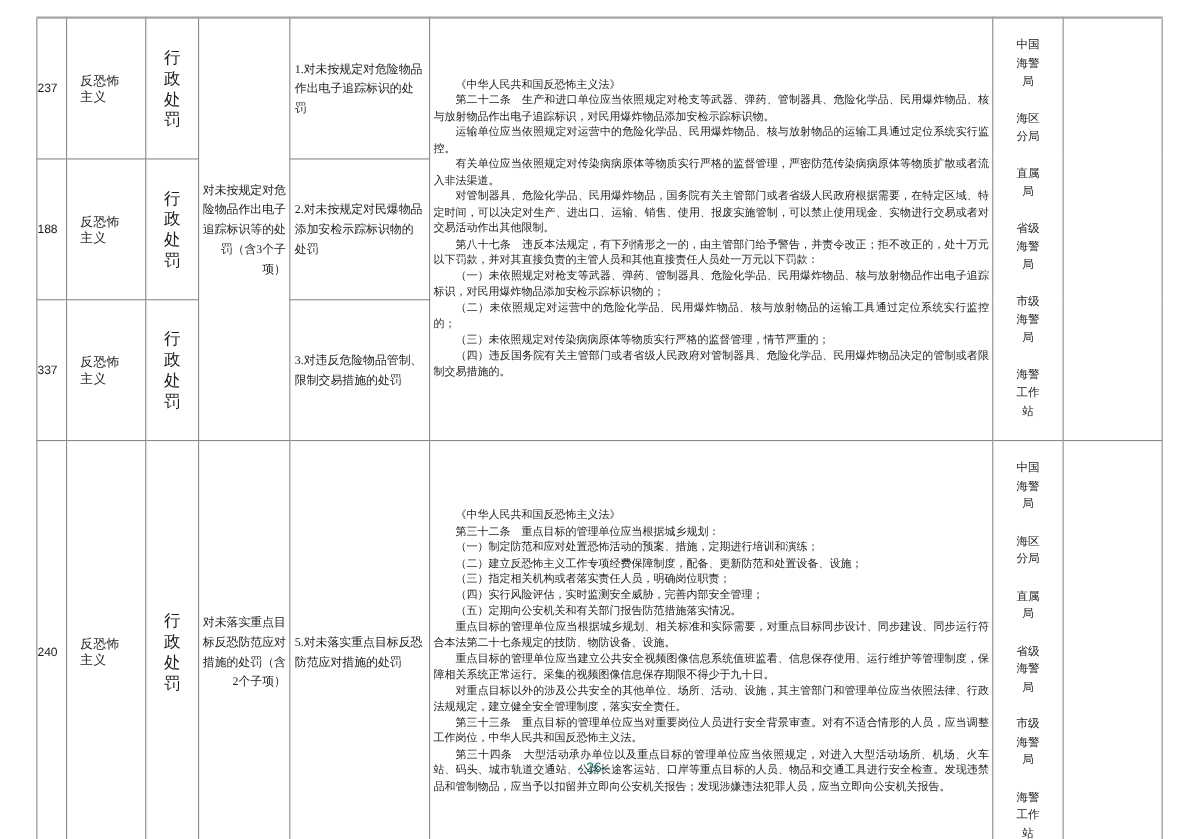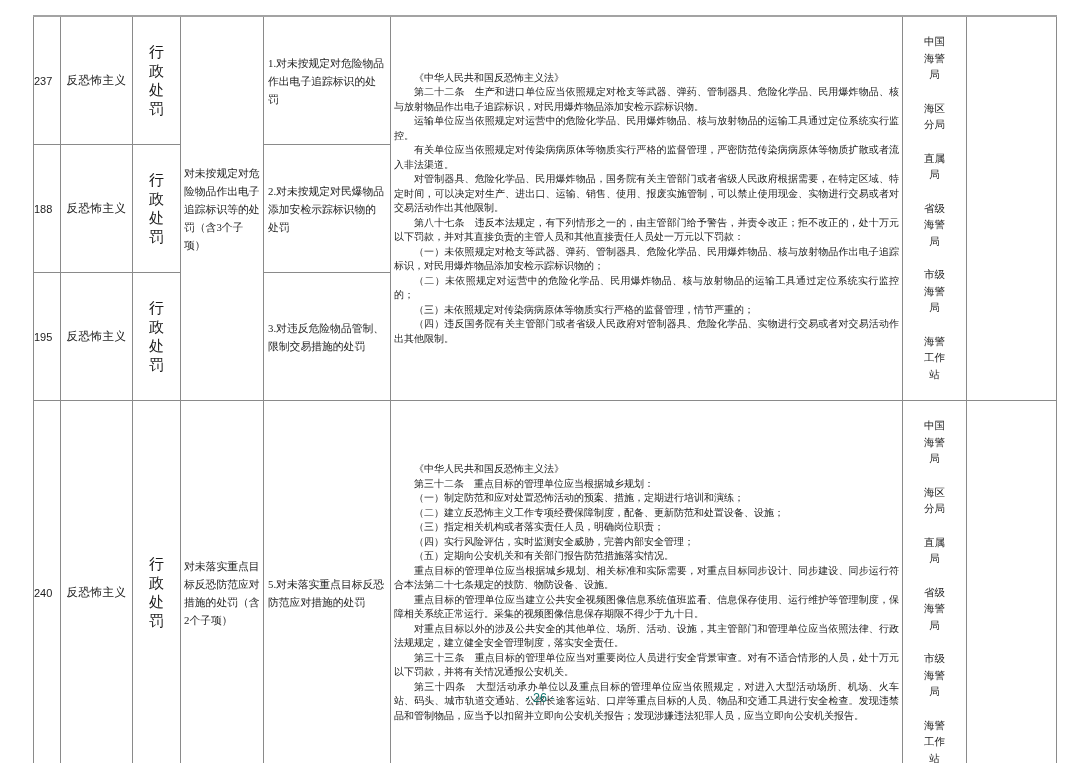--- a/index.html
+++ b/index.html
@@ -11,23 +11,23 @@
     position:absolute;left:33px;top:15px;width:1023px;
     border-collapse:collapse;table-layout:fixed;
     border:1px solid #8a8a8a;border-top:2px solid #a3a3a3;border-bottom:3px solid #767676;
   }
   td{border:1px solid #8a8a8a;vertical-align:middle;overflow:hidden;word-break:break-all;}
   tr.r-237{height:92px;}
   tr.r-238{height:89px;}
   tr.r-239{height:91px;}
   tr.r-240{height:312px;}
   .c-num{text-align:left;font-family:Liberation Sans, sans-serif;font-size:11px;padding:0;}
-  .c-cat{text-align:center;font-size:11.5px;letter-spacing:0.5px;padding:0;}
+  .c-cat{font-size:11.5px;letter-spacing:0.5px;padding:12px;}
   .c-type{text-align:center;font-size:15px;padding:16px;}
-  .c-item{font-size:10.8px;line-height:18px;padding:2px 3px;text-align:left;}
+  .c-item{font-size:10.8px;line-height:18px;padding:2px 3px;text-align:right;}
   .c-sub{font-size:10.8px;line-height:18px;padding:2px 4px;text-align:left;margin-top:20px;}
   .c-law{font-size:10px;line-height:14.5px;padding:3px 3px;}
   .c-law p{margin:0;text-indent:2em;text-align:justify;}
   .c-auth{font-size:10.5px;line-height:16.5px;text-align:center;padding:0 2px;}
   .c-auth div{margin:17px;}
   .c-empty{padding:0;}
   .pagenum{
     position:absolute;left:0;width:100%;top:691px;text-align:center;
     font-family:"Liberation Sans","DejaVu Sans",sans-serif;font-size:12.5px;color:#0f766e;
   }
@@ -56,40 +56,40 @@
       <td class="c-law" rowspan="3">
           <p>《中华人民共和国反恐怖主义法》</p>
           <p>第二十二条　生产和进口单位应当依照规定对枪支等武器、弹药、管制器具、危险化学品、民用爆炸物品、核与放射物品作出电子追踪标识，对民用爆炸物品添加安检示踪标识物。</p>
           <p>运输单位应当依照规定对运营中的危险化学品、民用爆炸物品、核与放射物品的运输工具通过定位系统实行监控。</p>
           <p>有关单位应当依照规定对传染病病原体等物质实行严格的监督管理，严密防范传染病病原体等物质扩散或者流入非法渠道。</p>
           <p>对管制器具、危险化学品、民用爆炸物品，国务院有关主管部门或者省级人民政府根据需要，在特定区域、特定时间，可以决定对生产、进出口、运输、销售、使用、报废实施管制，可以禁止使用现金、实物进行交易或者对交易活动作出其他限制。</p>
           <p>第八十七条　违反本法规定，有下列情形之一的，由主管部门给予警告，并责令改正；拒不改正的，处十万元以下罚款，并对其直接负责的主管人员和其他直接责任人员处一万元以下罚款：</p>
           <p>（一）未依照规定对枪支等武器、弹药、管制器具、危险化学品、民用爆炸物品、核与放射物品作出电子追踪标识，对民用爆炸物品添加安检示踪标识物的；</p>
           <p>（二）未依照规定对运营中的危险化学品、民用爆炸物品、核与放射物品的运输工具通过定位系统实行监控的；</p>
           <p>（三）未依照规定对传染病病原体等物质实行严格的监督管理，情节严重的；</p>
-          <p>（四）违反国务院有关主管部门或者省级人民政府对管制器具、危险化学品、实物进行交易或者对交易活动作出其他限制。</p>
+          <p>（四）违反国务院有关主管部门或者省级人民政府对管制器具、危险化学品、民用爆炸物品决定的管制或者限制交易措施的。</p>
         </td>
       <td class="c-auth" rowspan="3">
           <div>中国海警局</div>
           <div>海区分局</div>
           <div>直属局</div>
           <div>省级海警局</div>
           <div>市级海警局</div>
           <div>海警工作站</div>
         </td>
       <td class="c-empty" rowspan="3"></td>
     </tr>
     <tr class="r-238">
       <td class="c-num">188</td>
       <td class="c-cat">反恐怖主义</td>
       <td class="c-type">行政处罚</td>
       <td class="c-sub">2.对未按规定对民爆物品添加安检示踪标识物的处罚</td>
     </tr>
     <tr class="r-239">
-      <td class="c-num">195</td>
+      <td class="c-num">337</td>
       <td class="c-cat">反恐怖主义</td>
       <td class="c-type">行政处罚</td>
       <td class="c-sub">3.对违反危险物品管制、限制交易措施的处罚</td>
     </tr>
     <tr class="r-240">
       <td class="c-num">240</td>
       <td class="c-cat">反恐怖主义</td>
       <td class="c-type">行政处罚</td>
       <td class="c-item">对未落实重点目标反恐防范应对措施的处罚（含2个子项）</td>
       <td class="c-sub">5.对未落实重点目标反恐防范应对措施的处罚</td>
@@ -97,21 +97,21 @@
           <p>《中华人民共和国反恐怖主义法》</p>
           <p>第三十二条　重点目标的管理单位应当根据城乡规划：</p>
           <p>（一）制定防范和应对处置恐怖活动的预案、措施，定期进行培训和演练；</p>
           <p>（二）建立反恐怖主义工作专项经费保障制度，配备、更新防范和处置设备、设施；</p>
           <p>（三）指定相关机构或者落实责任人员，明确岗位职责；</p>
           <p>（四）实行风险评估，实时监测安全威胁，完善内部安全管理；</p>
           <p>（五）定期向公安机关和有关部门报告防范措施落实情况。</p>
           <p>重点目标的管理单位应当根据城乡规划、相关标准和实际需要，对重点目标同步设计、同步建设、同步运行符合本法第二十七条规定的技防、物防设备、设施。</p>
           <p>重点目标的管理单位应当建立公共安全视频图像信息系统值班监看、信息保存使用、运行维护等管理制度，保障相关系统正常运行。采集的视频图像信息保存期限不得少于九十日。</p>
           <p>对重点目标以外的涉及公共安全的其他单位、场所、活动、设施，其主管部门和管理单位应当依照法律、行政法规规定，建立健全安全管理制度，落实安全责任。</p>
-          <p>第三十三条　重点目标的管理单位应当对重要岗位人员进行安全背景审查。对有不适合情形的人员，处十万元以下罚款，并将有关情况通报公安机关。</p>
+          <p>第三十三条　重点目标的管理单位应当对重要岗位人员进行安全背景审查。对有不适合情形的人员，应当调整工作岗位，中华人民共和国反恐怖主义法。</p>
           <p>第三十四条　大型活动承办单位以及重点目标的管理单位应当依照规定，对进入大型活动场所、机场、火车站、码头、城市轨道交通站、公路长途客运站、口岸等重点目标的人员、物品和交通工具进行安全检查。发现违禁品和管制物品，应当予以扣留并立即向公安机关报告；发现涉嫌违法犯罪人员，应当立即向公安机关报告。</p>
         </td>
       <td class="c-auth">
           <div>中国海警局</div>
           <div>海区分局</div>
           <div>直属局</div>
           <div>省级海警局</div>
           <div>市级海警局</div>
           <div>海警工作站</div>
         </td>

